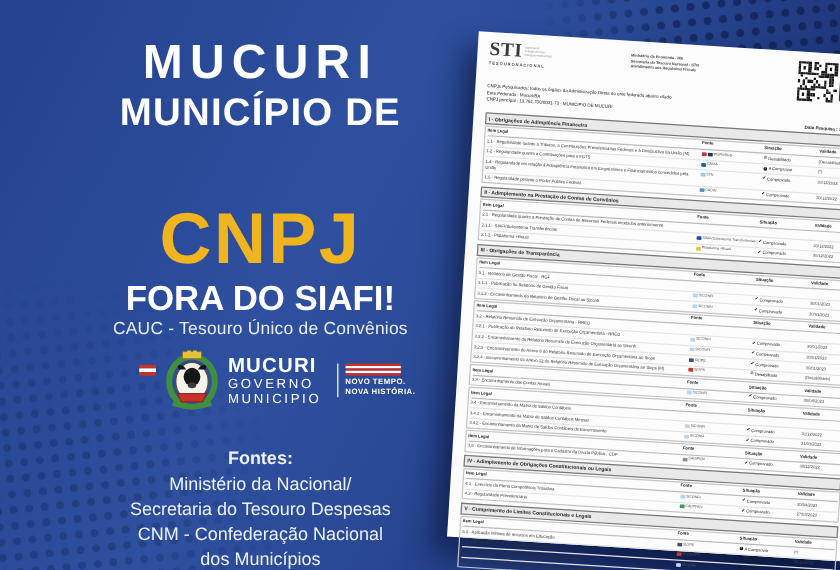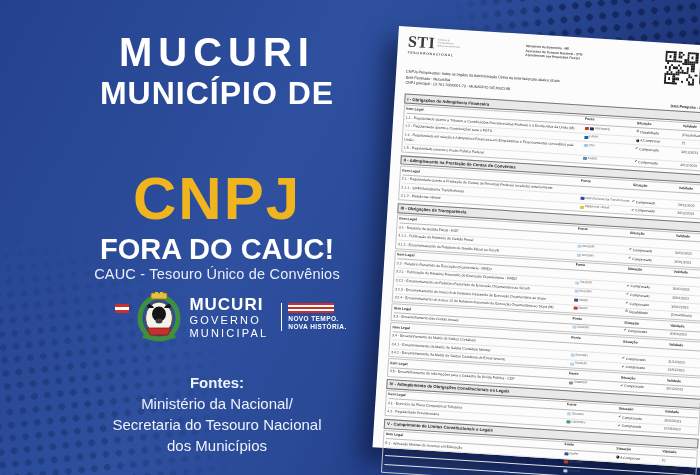--- a/index.html
+++ b/index.html
@@ -80,21 +80,21 @@
 </head>
 <body>
 
 <div class="dots dots-tr"></div>
 <div class="dots dots-bl"></div>
 
 <div class="poster">
   <div class="p-l1">MUCURI</div>
   <div class="p-l2">MUNICÍPIO DE</div>
   <div class="p-limpo">CNPJ</div>
-  <div class="p-fora">FORA DO CAUC!</div>
+  <div class="p-fora">FORA DO SIAFI!</div>
   <div class="p-cauc">CAUC - Tesouro Único de Convênios</div>
 
   <div class="logo-row">
     <div class="miniflag">
       <i style="background:#c8312b"></i>
         <i style="background:#fff"></i>
         <i style="background:#c8312b"></i>
     </div>
     <svg class="crest" viewBox="0 0 48 50">
       <ellipse cx="24" cy="26" rx="19" ry="21" fill="none" stroke="#3f8f3f" stroke-width="5"></ellipse>
@@ -105,41 +105,42 @@
       <path d="M13 16 Q11 13 14 12 Q18 13 19 16 Z" fill="#151515"></path>
       <path d="M35 16 Q37 13 34 12 Q30 13 29 16 Z" fill="#151515"></path>
       <ellipse cx="24" cy="22" rx="7" ry="7.5" fill="#151515"></ellipse>
       <ellipse cx="24" cy="29" rx="3.5" ry="2.5" fill="#3a3a3a"></ellipse>
       <path d="M12 36 L36 36 L33 43 L15 43 Z" fill="#c8312b" stroke="#7e1d18" stroke-width="0.8"></path>
       <path d="M8 44 Q24 50 40 44" fill="none" stroke="#3f8f3f" stroke-width="4"></path>
     </svg>
     <div class="lg-text">
       <div class="lg-name">MUCURI</div>
       <div class="lg-sub">GOVERNO</div>
-      <div class="lg-sub">MUNICIPAL</div>
+      <div class="lg-sub">MUNICIPIO</div>
     </div>
     <div class="lg-right">
       <div class="bigflag">
         <i style="background:#c8312b"></i>
           <i style="background:#fff"></i>
           <i style="background:#c8312b"></i>
           <i style="background:#fff"></i>
           <i style="background:#c8312b"></i>
       </div>
       <div class="lg-slogan">
         <div>NOVO TEMPO.</div>
         <div>NOVA HISTÓRIA.</div>
       </div>
     </div>
   </div>
 
   <div class="fontes">
     <div class="f-title">Fontes:</div>
     <div>Ministério da Nacional/</div>
-    <div>Secretaria do Tesouro Nacional</div>
+    <div>Secretaria do Tesouro Despesas</div>
+    <div>CNM - Confederação Nacional</div>
     <div>dos Municípios</div>
   </div>
 </div>
 
 <div class="paper">
   <div class="doc-header">
     <div class="sti-block">
       <div class="sti-top">
         <span class="sti-word">STI</span>
         <span class="sti-cap">

